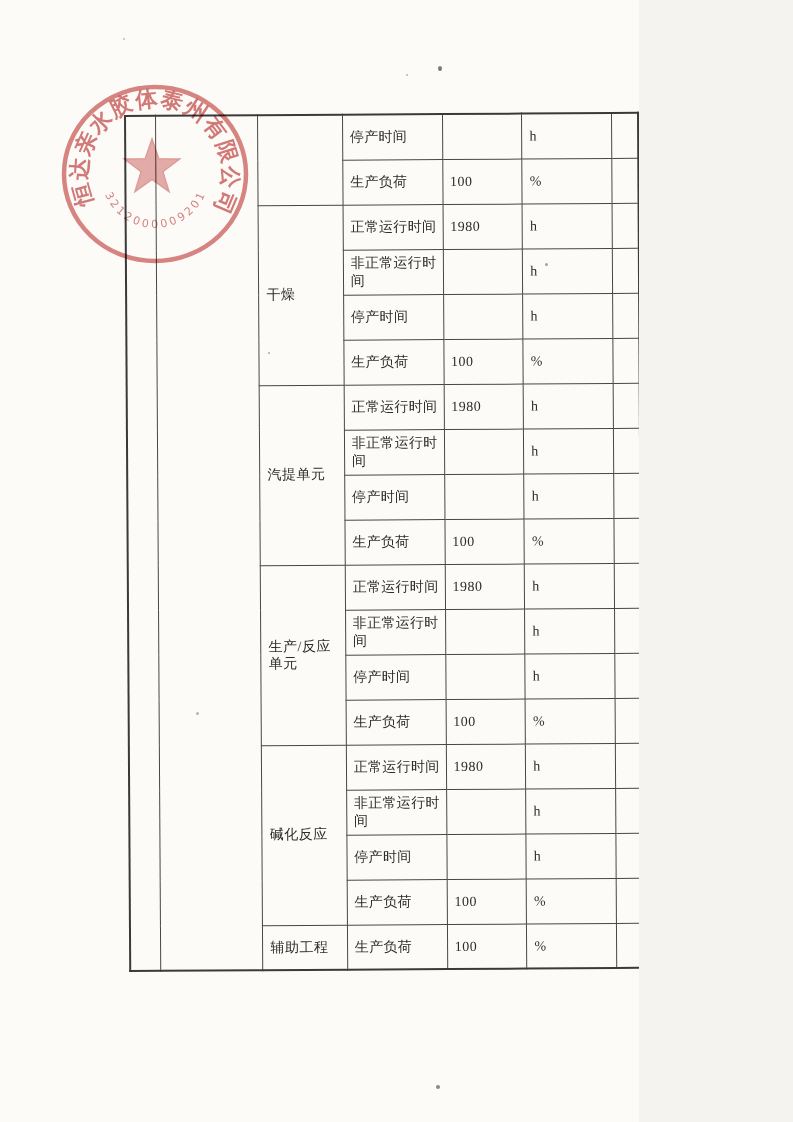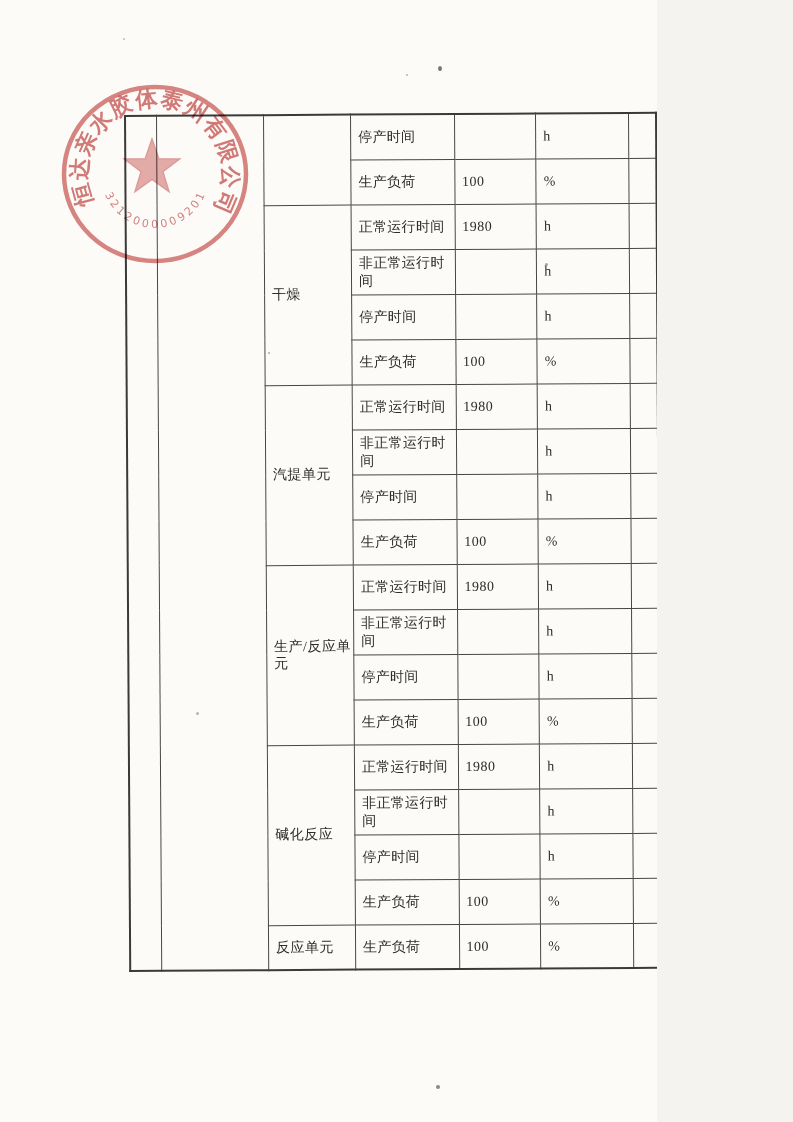--- a/index.html
+++ b/index.html
@@ -4,21 +4,20 @@
 <style>
   html,body{margin:0;padding:0;}
   body{
     width:793px;height:1122px;
     background:#f4f3ef;
     font-family:"Liberation Serif","DejaVu Serif",serif;
   }
   .page{
     position:relative;width:639px;height:1122px;overflow:hidden;
     background:#fcfbf8;
-    padding-left:18px;
   }
   
   .doc-table{
     position:absolute;left:124px;top:115px;
     border-collapse:collapse;table-layout:fixed;
     transform:rotate(-0.35deg);transform-origin:top left;
     background:transparent;
   }
   .doc-table td{
     border:1.6px solid #474747;
@@ -186,21 +185,21 @@
         <td></td>
       </tr>
       <tr>
         <td>生产负荷</td>
         <td class="value-cell">100</td>
         <td class="unit-cell">%</td>
         <td></td>
       </tr>
 
       <tr>
-        <td class="group-cell">反应单元</td>
+        <td class="group-cell">辅助工程</td>
         <td>生产负荷</td>
         <td class="value-cell">100</td>
         <td class="unit-cell">%</td>
         <td></td>
       </tr>
     </tbody>
   </table>
 
   <svg class="stamp-svg" width="793" height="1122" viewBox="0 0 793 1122">
     <g fill="none" stroke="none">

